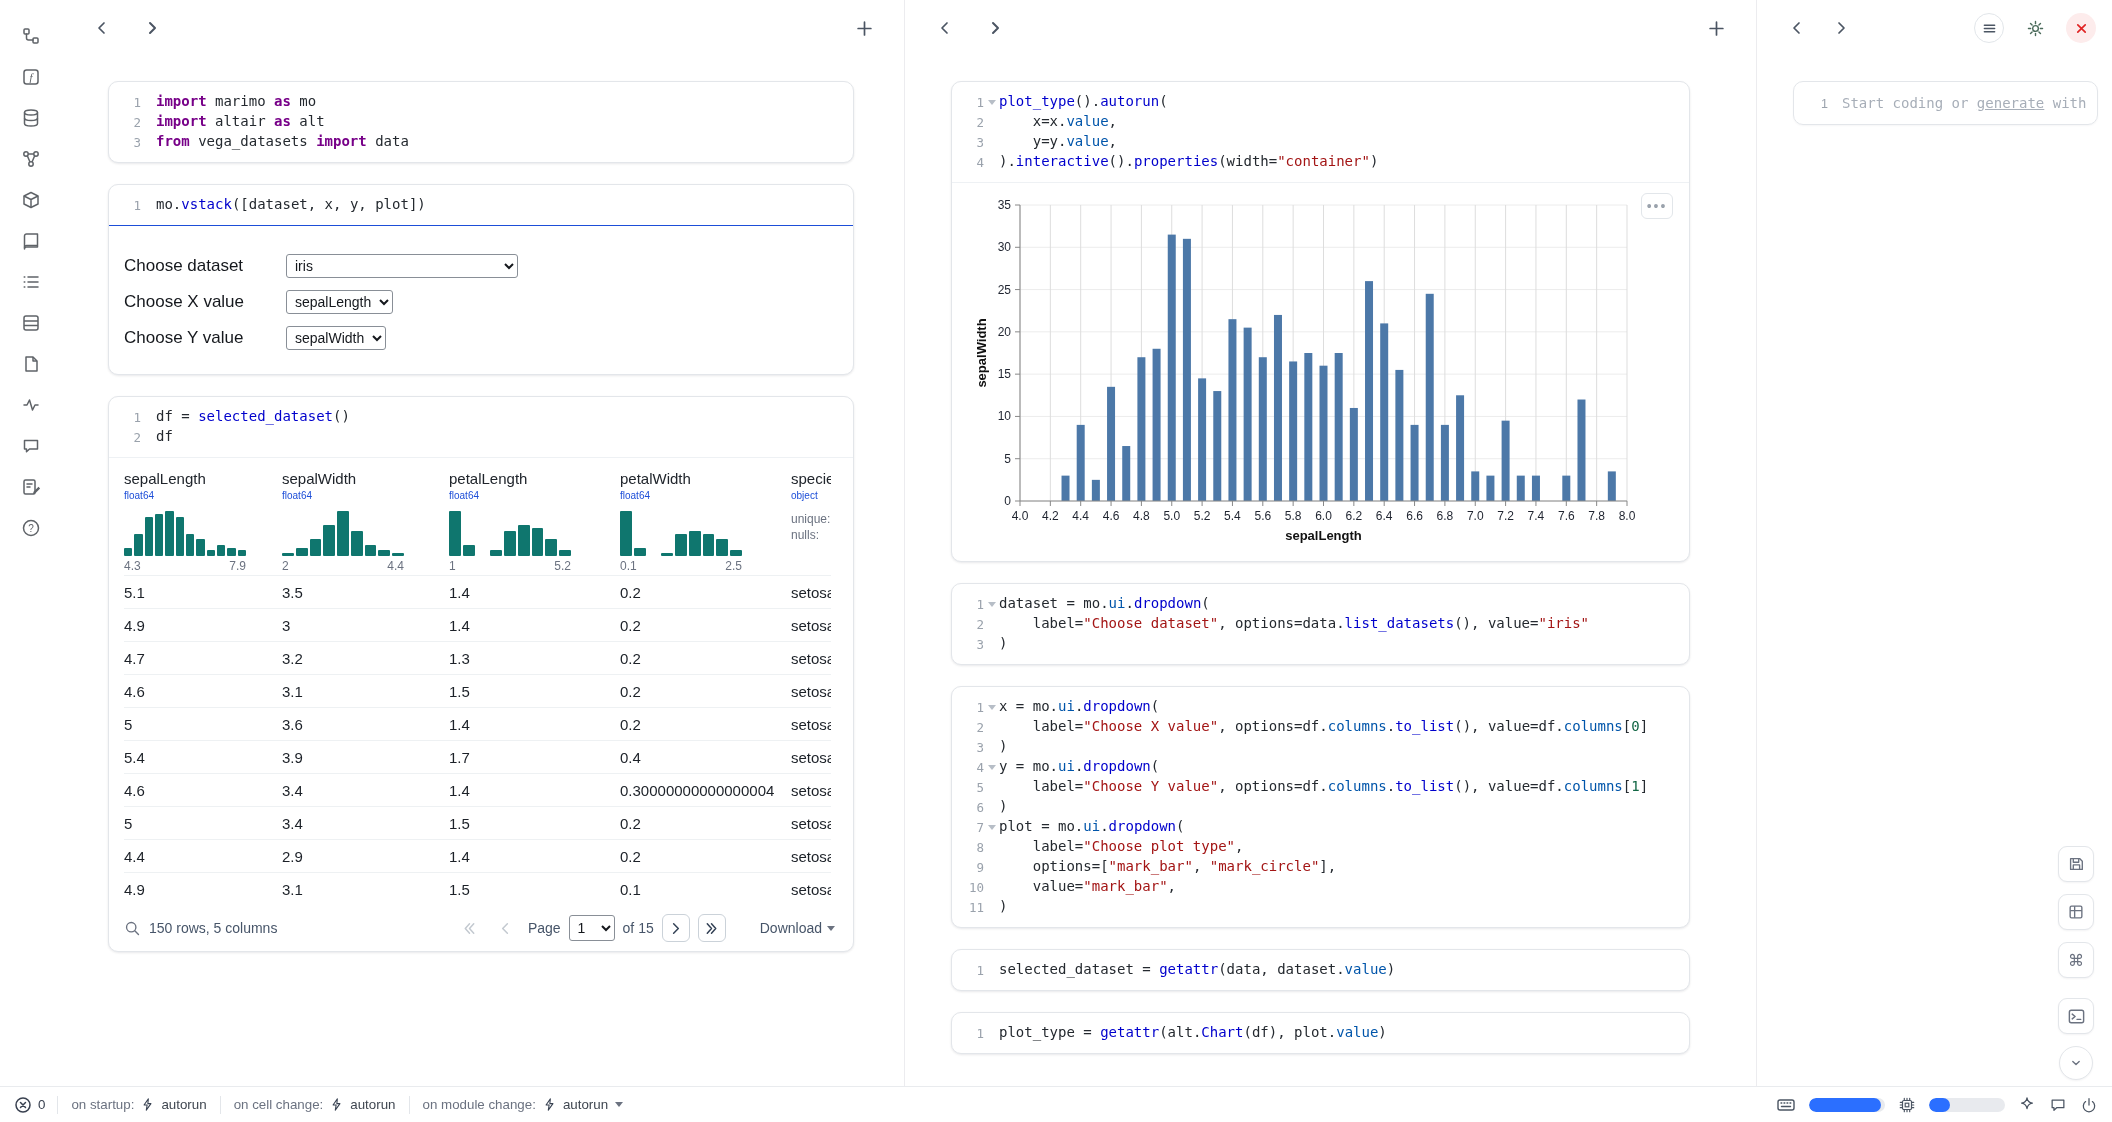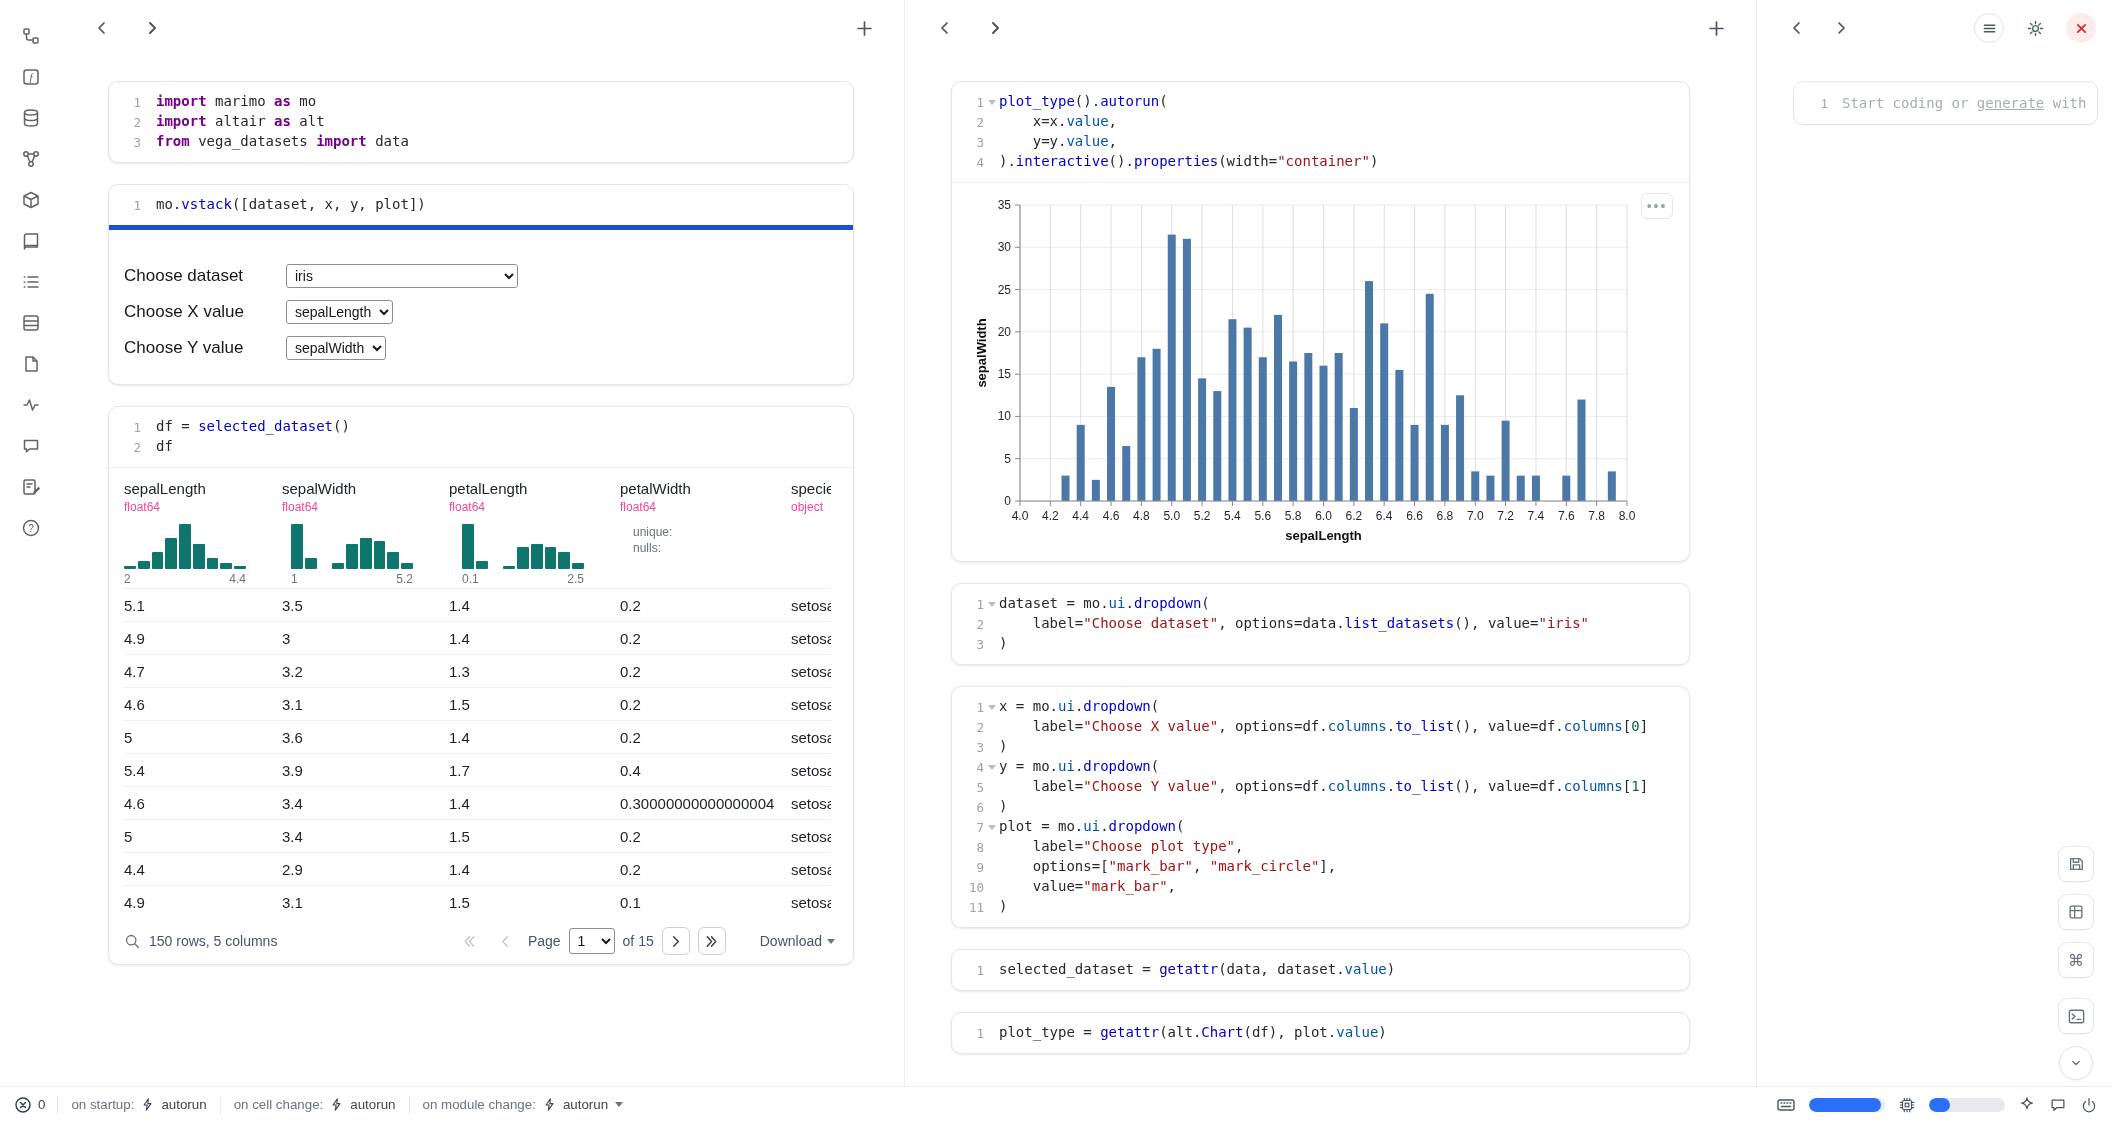--- a/index.html
+++ b/index.html
@@ -35,34 +35,34 @@
   .fold{width:15px;flex:none;display:flex;align-items:center;justify-content:center}
   .fold b{width:0;height:0;border-left:4px solid transparent;border-right:4px solid transparent;border-top:5px solid #b7bec7}
   .ct{white-space:pre}
   .k{color:#770088;font-weight:600}
   .s{color:#a31515}
   .f{color:#0000cc}
   .p{color:#0055aa}
   .n{color:#116644}
 
   
-  .controls{border-top:5px solid #1d4ed8;padding:28px 16px 18px 15px}
+  .controls{border-top:1px solid #1d4ed8;padding:22px 16px 18px 15px}
   .ctrl-row{display:flex;align-items:center;gap:10px;height:36px;font-size:17px;color:#15181d}
   .ctrl-row label{min-width:152px}
   select{font-family:"Liberation Sans","DejaVu Sans",sans-serif;font-size:14px;color:#15181d;
     border:1px solid #898f97;border-radius:3px;background:#fff;height:24px;padding:0 4px}
   .ctrl-row:nth-child(1) select{width:232px}
 
   
   .table-wrap{border-top:1px solid #eef1f4;padding:12px 16px 0 15px}
   .t-grid{width:707px;overflow:hidden}
   .t-head,.t-hists,.t-row{display:flex;width:787px}
   .t-col,.t-cell{flex:none;padding-right:10px;overflow:hidden}
   .t-name{font-size:15px;color:#20252c}
-  .t-type{font-size:12px;color:#ec4899;margin-top:3px}
+  .t-type{font-size:10px;color:#1d4ed8;margin-top:3px}
   .t-hists{margin:8px 0 2px}
   .hist{display:flex;align-items:flex-end;gap:2px;height:47px;width:122px}
   .hist i{flex:1;background:#0f766e;border-radius:1px}
   .hist-range{display:flex;justify-content:space-between;width:122px;font-size:12px;color:#6b7280;margin-top:3px}
   .col-stats{font-size:12px;color:#6b7280;line-height:16px;padding-top:2px;white-space:nowrap}
   .t-row{height:33px;align-items:center;border-top:1px solid #eef1f3;font-size:15px;color:#1c2128}
   .t-footer{display:flex;align-items:center;height:46px;color:#475569;font-size:14px;gap:8px;padding-right:2px}
   .pg-btn{width:28px;height:28px;display:flex;align-items:center;justify-content:center;border-radius:6px;
     border:1px solid #cbd2d9;color:#334155}
   .pg-btn.dis{border:0;color:#c3c9d0}
@@ -293,20 +293,40 @@
                   <div class="t-col" style="width:171px">
                     <div class="t-name">petalWidth</div>
                     <div class="t-type">float64</div>
                   </div>
                   <div class="t-col" style="width:120px">
                     <div class="t-name">species</div>
                     <div class="t-type">object</div>
                   </div>
                 </div>
                 <div class="t-hists">
+                  <div class="t-col" style="width:158px">
+                    <div class="hist">
+                      <i style="height:8.4375px"></i>
+                      <i style="height:22.5px"></i>
+                      <i style="height:39.375px"></i>
+                      <i style="height:42.1875px"></i>
+                      <i style="height:45px"></i>
+                      <i style="height:39.375px"></i>
+                      <i style="height:22.5px"></i>
+                      <i style="height:16.875px"></i>
+                      <i style="height:5.625px"></i>
+                      <i style="height:11.25px"></i>
+                      <i style="height:8.4375px"></i>
+                      <i style="height:5.625px"></i>
+                    </div>
+                    <div class="hist-range">
+                      <span>4.3</span>
+                      <span>7.9</span>
+                    </div>
+                  </div>
                   <div class="t-col" style="width:167px">
                     <div class="hist">
                       <i style="height:3px"></i>
                       <i style="height:8.4375px"></i>
                       <i style="height:16.875px"></i>
                       <i style="height:30.9375px"></i>
                       <i style="height:45px"></i>
                       <i style="height:25.3125px"></i>
                       <i style="height:11.25px"></i>
                       <i style="height:5.625px"></i>

